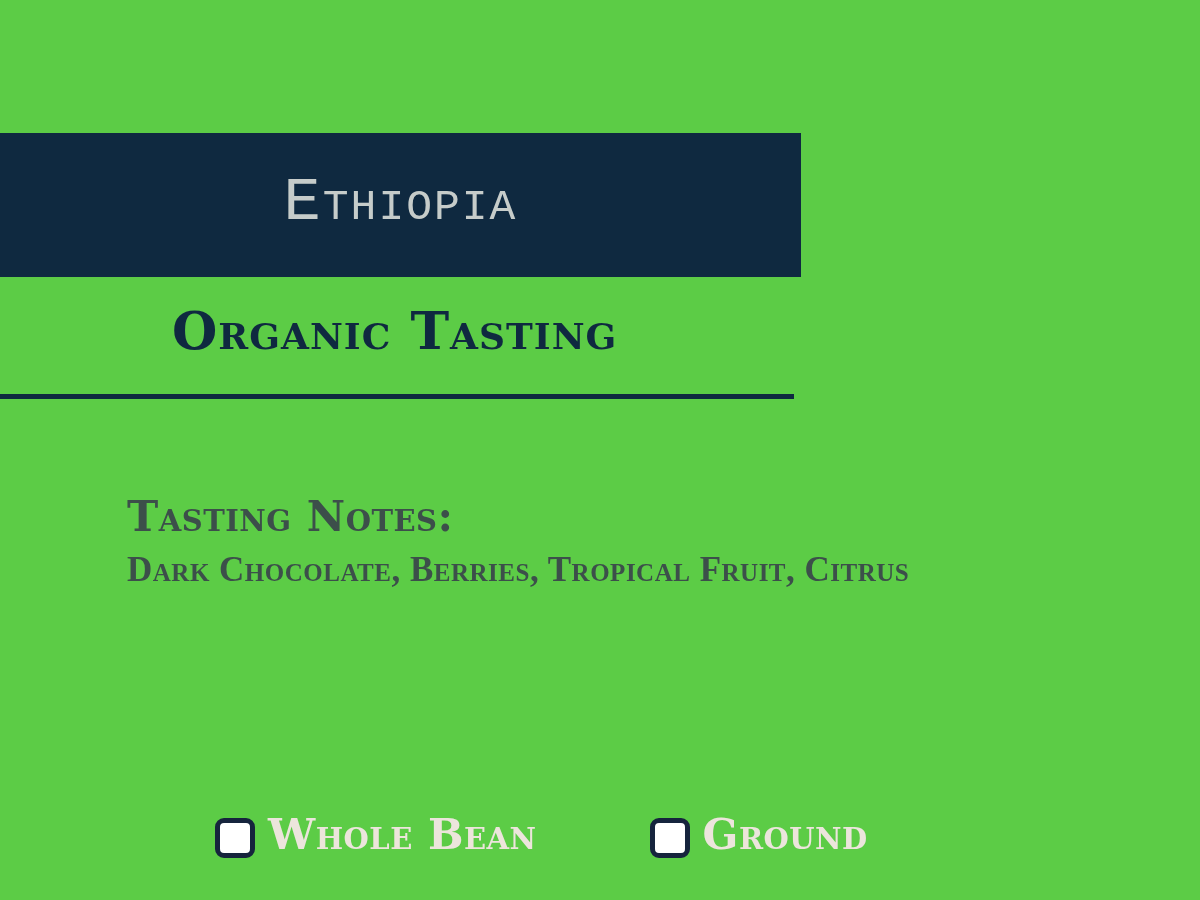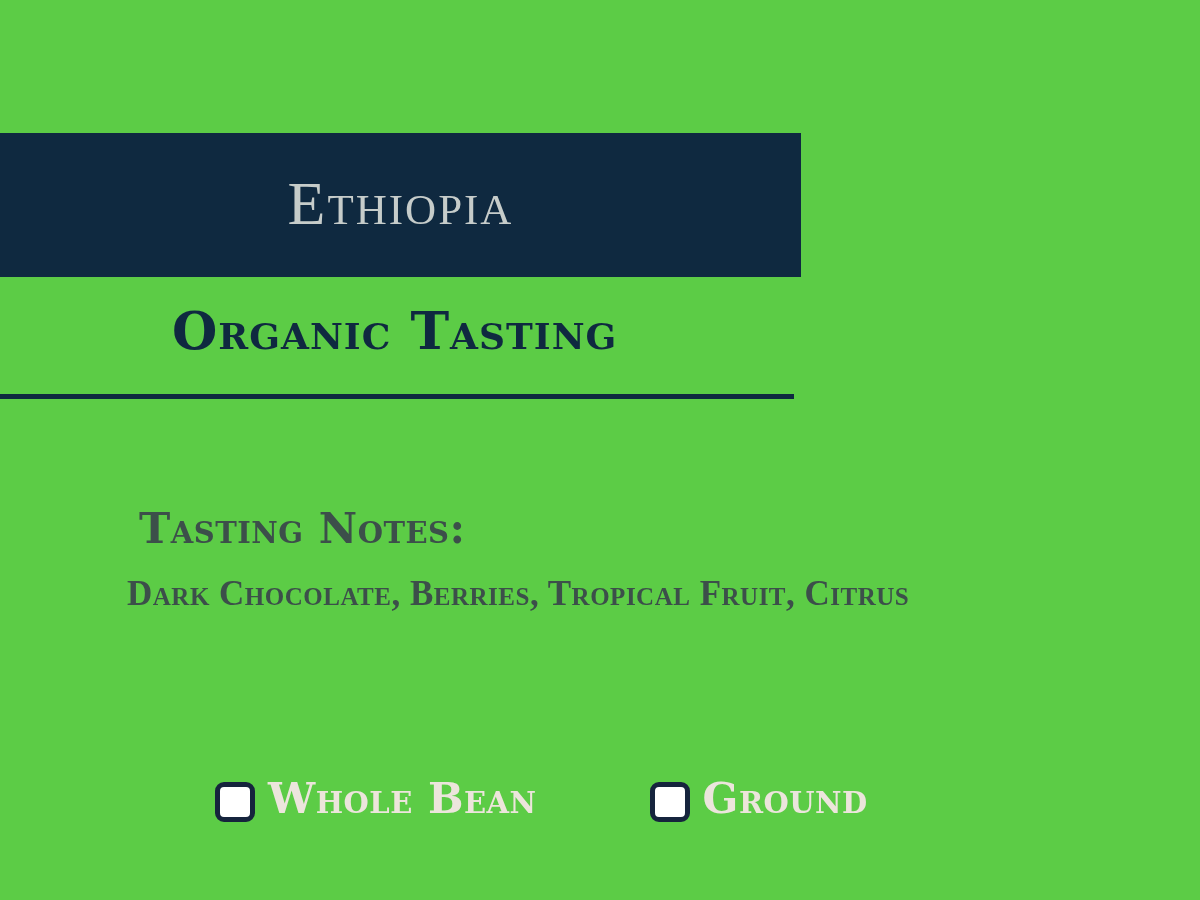--- a/index.html
+++ b/index.html
@@ -29,21 +29,21 @@
     top: 133px;
     width: 801px;
     height: 144px;
     background: #0f2940;
     display: flex;
     align-items: center;
     justify-content: center;
   }
 
   #origin-title {
-    font-family: Liberation Serif, serif;
+    font-family: Liberation Mono, monospace;
     font-variant: small-caps;
     font-size: 62px;
     line-height: 1;
     letter-spacing: 2px;
     color: #c6ccca;
     white-space: nowrap;
     padding-bottom: 4px;
   }
 
   
@@ -80,21 +80,21 @@
   }
 
   #tasting-notes-heading {
     font-family: "DejaVu Serif", "Liberation Serif", serif;
     font-variant: small-caps;
     font-weight: bold;
     font-size: 42px;
     line-height: 1.32;
     letter-spacing: 0.5px;
     color: #3c4f4a;
-    margin: 12px;
+    margin: 0;
   }
 
   #tasting-notes-values {
     font-family: Liberation Serif, serif;
     font-variant: small-caps;
     font-weight: bold;
     font-size: 35px;
     line-height: 1.48;
     letter-spacing: 0.5px;
     color: #3c4f4a;
@@ -108,20 +108,21 @@
     top: 778px;
     display: flex;
     align-items: center;
     gap: 113px;
   }
 
   .grind-option {
     display: flex;
     align-items: center;
     gap: 13px;
+    margin-top: 36px;
   }
 
   .grind-checkbox {
     width: 30px;
     height: 30px;
     border: 5px solid #16243d;
     border-radius: 9px;
     background: #ffffff;
     box-sizing: content-box;
     flex: none;

